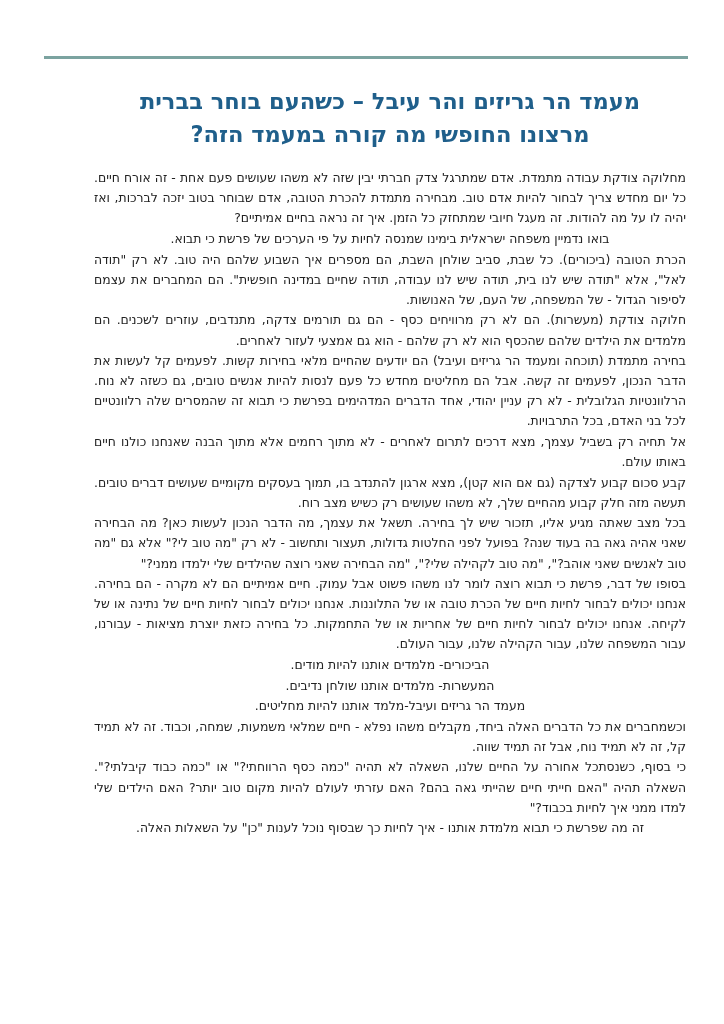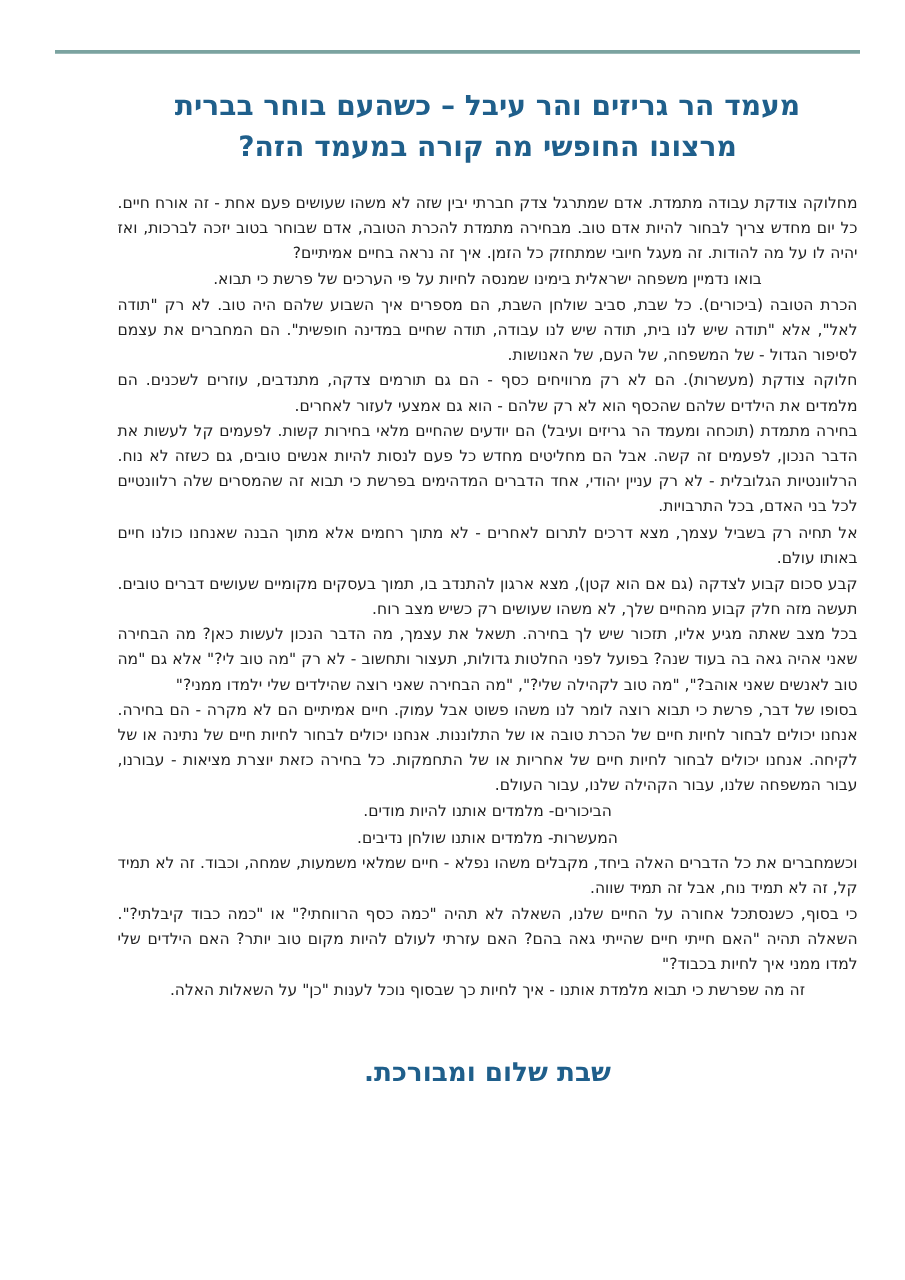--- a/index.html
+++ b/index.html
@@ -11,21 +11,21 @@
     width: 724px;
     height: 1024px;
     font-family: "DejaVu Sans", "Liberation Sans", sans-serif;
     color: #1a1a1a;
     direction: rtl;
   }
   .page {
     width: 668px;
     height: 1024px;
     box-sizing: border-box;
-    padding: 40px 36px 20px 36px;
+    padding: 56px 36px 20px 36px;
     position: relative;
     background: #ffffff;
   }
   .top-rule {
     width: 644px;
     height: 3px;
     background: #7ba3a0;
     margin: 0 auto 26px auto;
   }
   .doc-title {
@@ -76,20 +76,20 @@
     <p class="para plain">בואו נדמיין משפחה ישראלית בימינו שמנסה לחיות על פי הערכים של פרשת כי תבוא.</p>
     <p class="para">הכרת הטובה (ביכורים). כל שבת, סביב שולחן השבת, הם מספרים איך השבוע שלהם היה טוב. לא רק "תודה לאל", אלא "תודה שיש לנו בית, תודה שיש לנו עבודה, תודה שחיים במדינה חופשית". הם המחברים את עצמם לסיפור הגדול - של המשפחה, של העם, של האנושות.</p>
     <p class="para">חלוקה צודקת (מעשרות).  הם לא רק מרוויחים כסף - הם גם תורמים צדקה, מתנדבים, עוזרים לשכנים. הם מלמדים את הילדים שלהם שהכסף הוא לא רק שלהם - הוא גם אמצעי לעזור לאחרים.</p>
     <p class="para">בחירה מתמדת (תוכחה ומעמד הר גריזים ועיבל)  הם יודעים שהחיים מלאי בחירות קשות. לפעמים קל לעשות את הדבר הנכון, לפעמים זה קשה. אבל הם מחליטים מחדש כל פעם לנסות להיות אנשים טובים, גם כשזה לא נוח. הרלוונטיות הגלובלית - לא רק עניין יהודי, אחד הדברים המדהימים בפרשת כי תבוא זה שהמסרים שלה רלוונטיים לכל בני האדם, בכל התרבויות.</p>
     <p class="para">אל תחיה רק בשביל עצמך, מצא דרכים לתרום לאחרים - לא מתוך רחמים אלא מתוך הבנה שאנחנו כולנו חיים באותו עולם.</p>
     <p class="para">קבע סכום קבוע לצדקה (גם אם הוא קטן), מצא ארגון להתנדב בו, תמוך בעסקים מקומיים שעושים דברים טובים. תעשה מזה חלק קבוע מהחיים שלך, לא משהו שעושים רק כשיש מצב רוח.</p>
     <p class="para">בכל מצב שאתה מגיע אליו, תזכור שיש לך בחירה. תשאל את עצמך, מה הדבר הנכון לעשות כאן? מה הבחירה שאני אהיה גאה בה בעוד שנה? בפועל לפני החלטות גדולות, תעצור ותחשוב - לא רק "מה טוב לי?" אלא גם "מה טוב לאנשים שאני אוהב?", "מה טוב לקהילה שלי?", "מה הבחירה שאני רוצה שהילדים שלי ילמדו ממני?"</p>
     <p class="para">בסופו של דבר, פרשת כי תבוא רוצה לומר לנו משהו פשוט אבל עמוק. חיים אמיתיים הם לא מקרה - הם בחירה. אנחנו יכולים לבחור לחיות חיים של הכרת טובה או של התלוננות.  אנחנו יכולים לבחור לחיות חיים של נתינה או של לקיחה.  אנחנו יכולים לבחור לחיות חיים של אחריות או של התחמקות. כל בחירה כזאת יוצרת מציאות - עבורנו, עבור המשפחה שלנו, עבור הקהילה שלנו, עבור העולם.</p>
     <p class="para plain">הביכורים- מלמדים אותנו להיות מודים.</p>
     <p class="para plain">המעשרות- מלמדים אותנו שולחן נדיבים.</p>
+    <p class="para plain">מעמד הר גריזים ועיבל-מלמד אותנו להיות מחליטים.</p>
     <p class="para">וכשמחברים את כל הדברים האלה ביחד, מקבלים משהו נפלא - חיים שמלאי משמעות, שמחה, וכבוד. זה לא תמיד קל, זה לא תמיד נוח, אבל זה תמיד שווה.</p>
     <p class="para">כי בסוף, כשנסתכל אחורה על החיים שלנו, השאלה לא תהיה "כמה כסף הרווחתי?" או "כמה כבוד קיבלתי?". השאלה תהיה "האם חייתי חיים שהייתי גאה בהם? האם עזרתי לעולם להיות מקום טוב יותר? האם הילדים שלי למדו ממני איך לחיות בכבוד?"</p>
     <p class="para plain">זה מה שפרשת כי תבוא מלמדת אותנו - איך לחיות כך שבסוף נוכל לענות "כן" על השאלות האלה.</p>
   </div>
 
-  <div class="closing">שבת שלום ומבורכת.</div>
 
 </div>
 
 </body></html>

